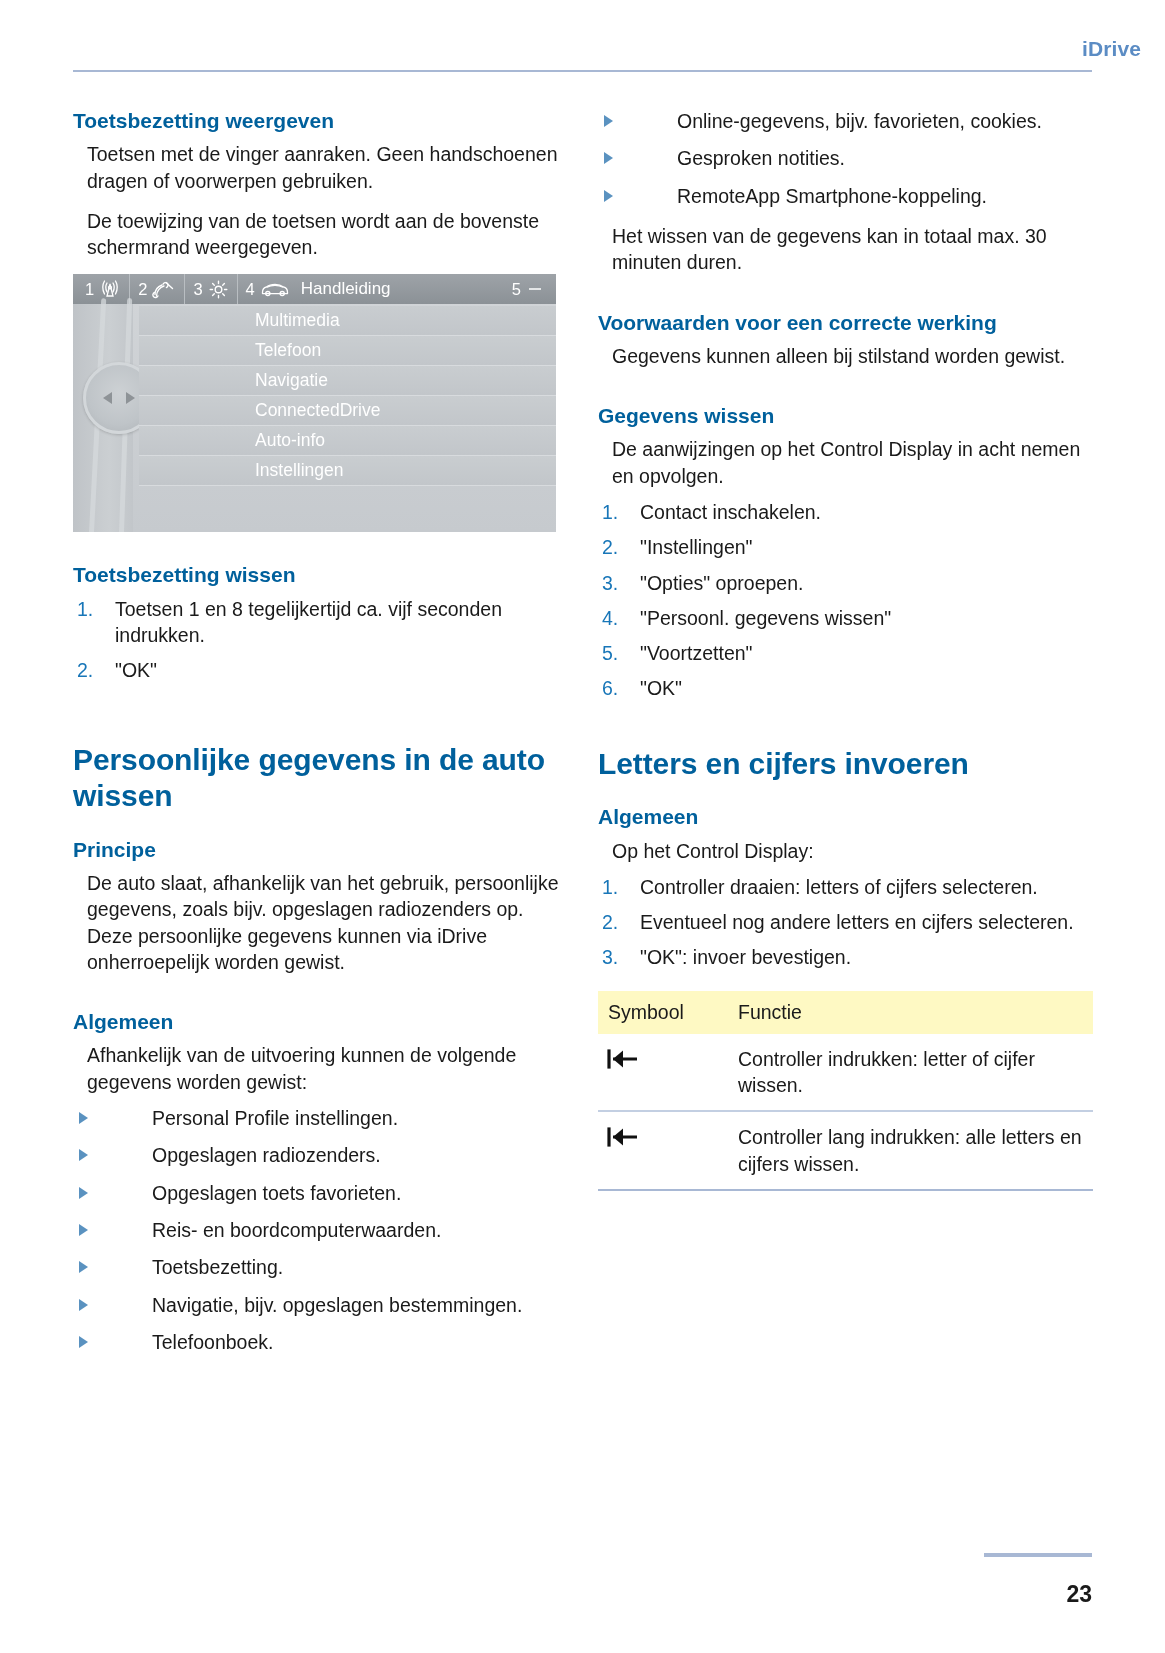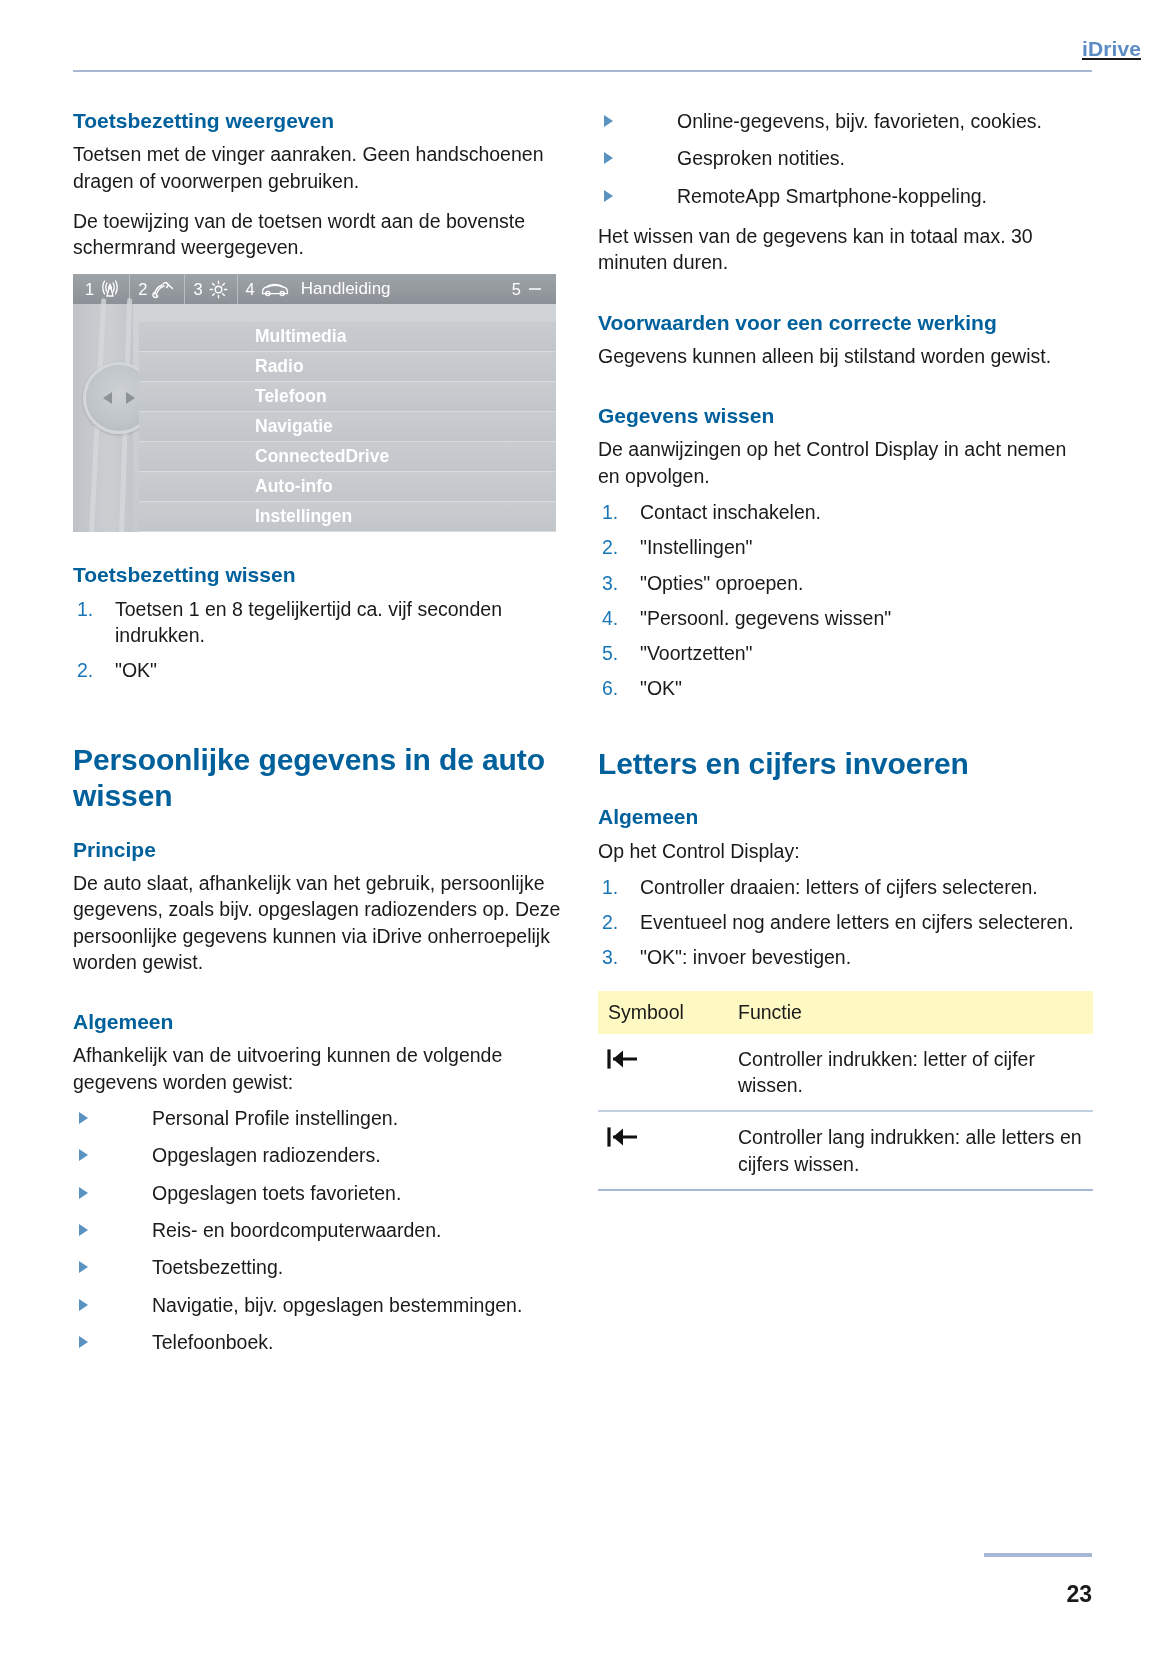--- a/index.html
+++ b/index.html
@@ -24,21 +24,20 @@
     width: 1165px;
     height: 72px;
   }
   .header-inner {
     position: absolute;
     top: 28px;
     right: 0;
     display: flex;
     align-items: stretch;
     height: 42px;
-    text-decoration: underline;
   }
   .header-chapter {
     font-size: 21px;
     font-weight: bold;
     color: #5b8cc4;
     display: flex;
     align-items: center;
     padding-right: 24px;
     letter-spacing: 0.1px;
   }
@@ -87,21 +86,21 @@
   h2.sub {
     color: #00609c;
     font-size: 21px;
     font-weight: bold;
     line-height: 1.2;
     margin: 0 0 8px 0;
   }
   p.body {
     font-size: 19.5px;
     line-height: 1.35;
-    margin: 0 0 14px 0;
+    margin: 0 0 14px 14px;
     color: #1a1a1a;
   }
   p.body.tight { margin-bottom: 10px; }
 
   .gap-lg { height: 30px; }
   .gap-md { height: 20px; }
   .gap-xl { height: 44px; }
 
   
   ol.numlist, ul.bullist {
@@ -235,22 +234,21 @@
     width: 0; height: 0;
     border-top: 6px solid transparent;
     border-bottom: 6px solid transparent;
   }
   .knob-arrow.left { border-right: 9px solid #8e9397; }
   .knob-arrow.right { border-left: 9px solid #8e9397; }
 
   .menu-list {
     position: absolute;
     left: 66px; right: 0; top: 0; bottom: 0;
-    padding-top: 18px;
-    font-weight: bold;
+    padding-top: 2px;
   }
   .menu-row {
     height: 30px;
     display: flex;
     align-items: center;
     padding-left: 116px;
     color: #ffffff;
     font-size: 17.5px;
     border-bottom: 1px solid #d8dbde;
     box-sizing: border-box;
@@ -404,21 +402,20 @@
         <div class="sidebar-strip">
           <div class="strip-line a"></div>
           <div class="strip-line b"></div>
         </div>
         <div class="ctrl-knob">
           <span class="knob-arrow left"></span>
           <span class="knob-arrow right"></span>
         </div>
         <div class="menu-list">
           <div class="menu-row">Multimedia</div>
-          <div class="menu-row">Radio</div>
           <div class="menu-row">Telefoon</div>
           <div class="menu-row">Navigatie</div>
           <div class="menu-row">ConnectedDrive</div>
           <div class="menu-row">Auto-info</div>
           <div class="menu-row">Instellingen</div>
         </div>
       </div>
     </div>
 
     <h2 class="sub">Toetsbezetting wissen</h2>

